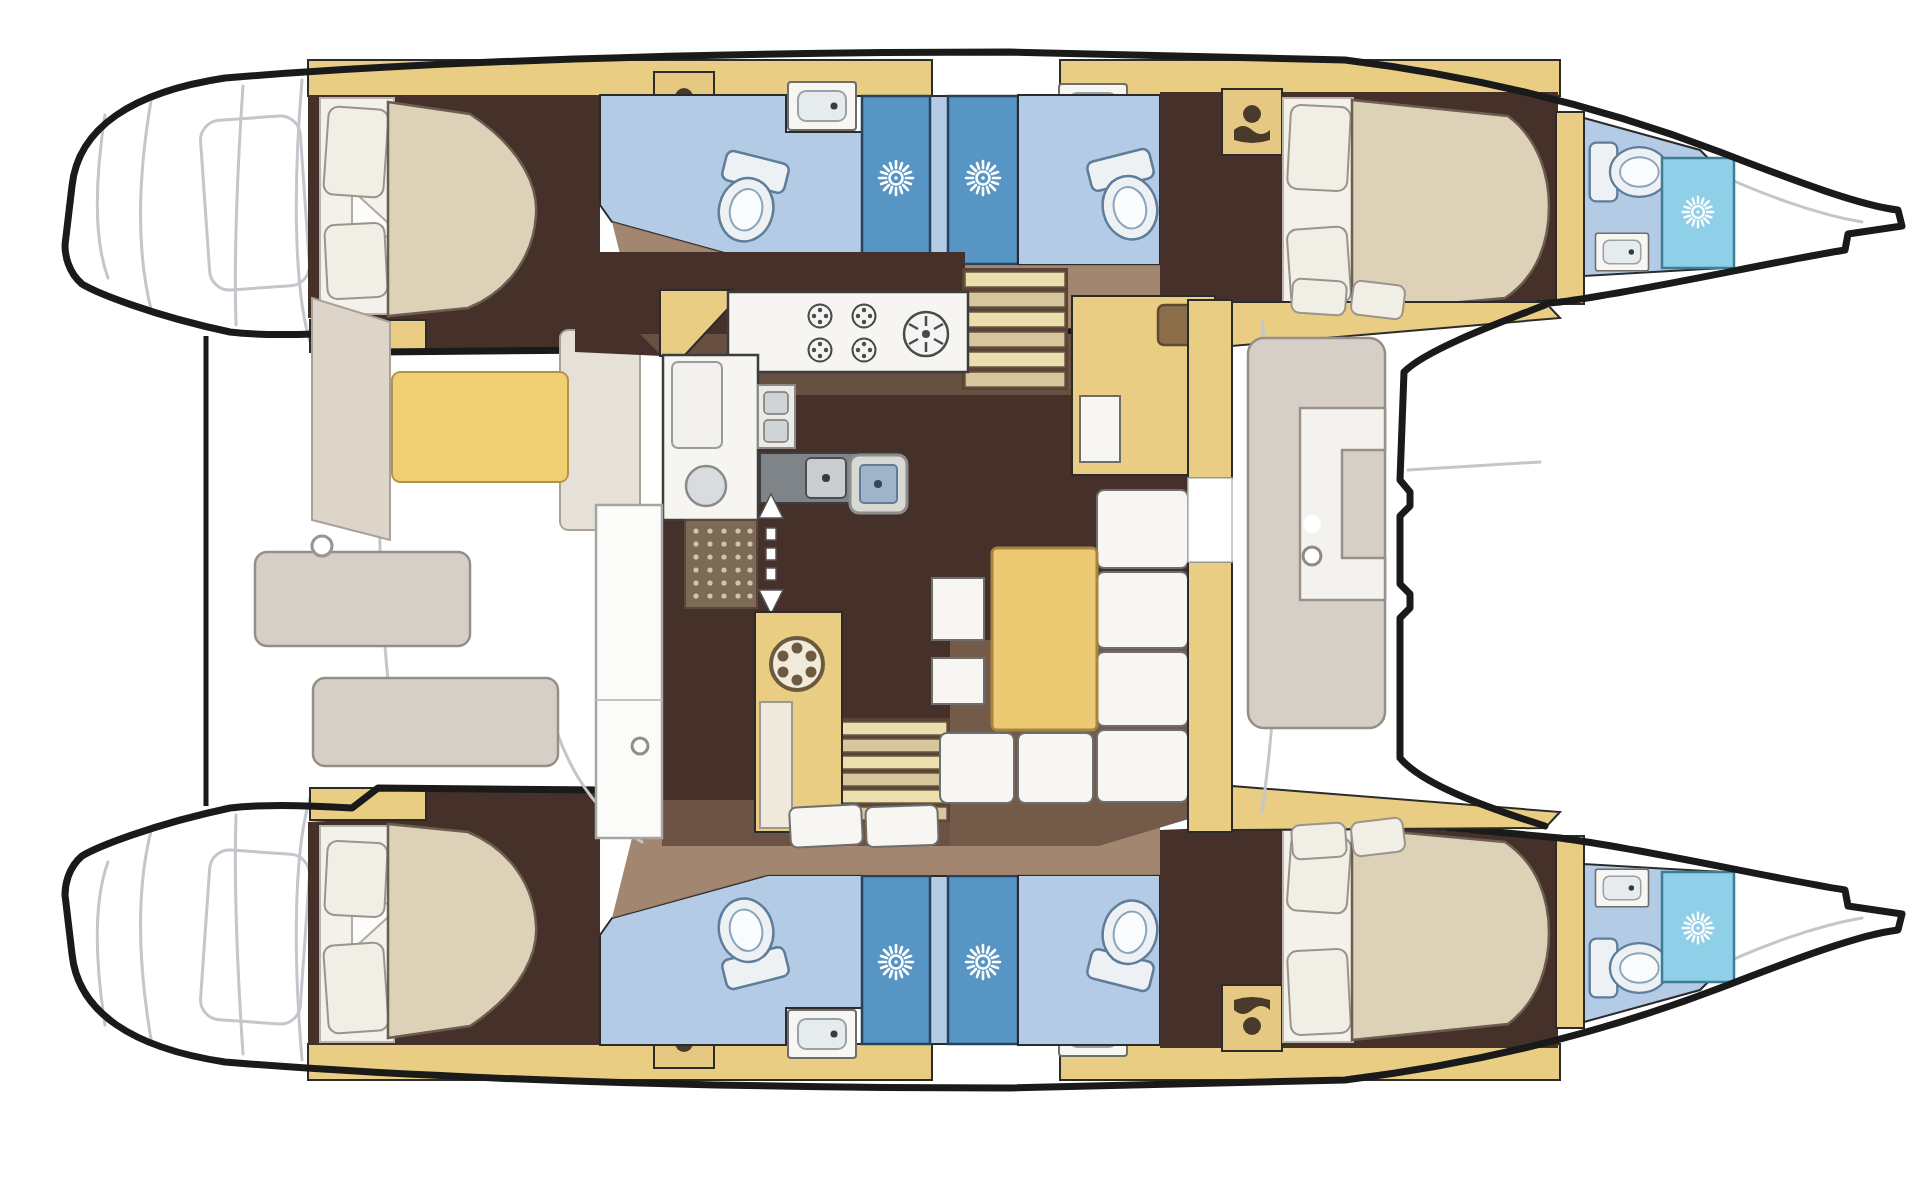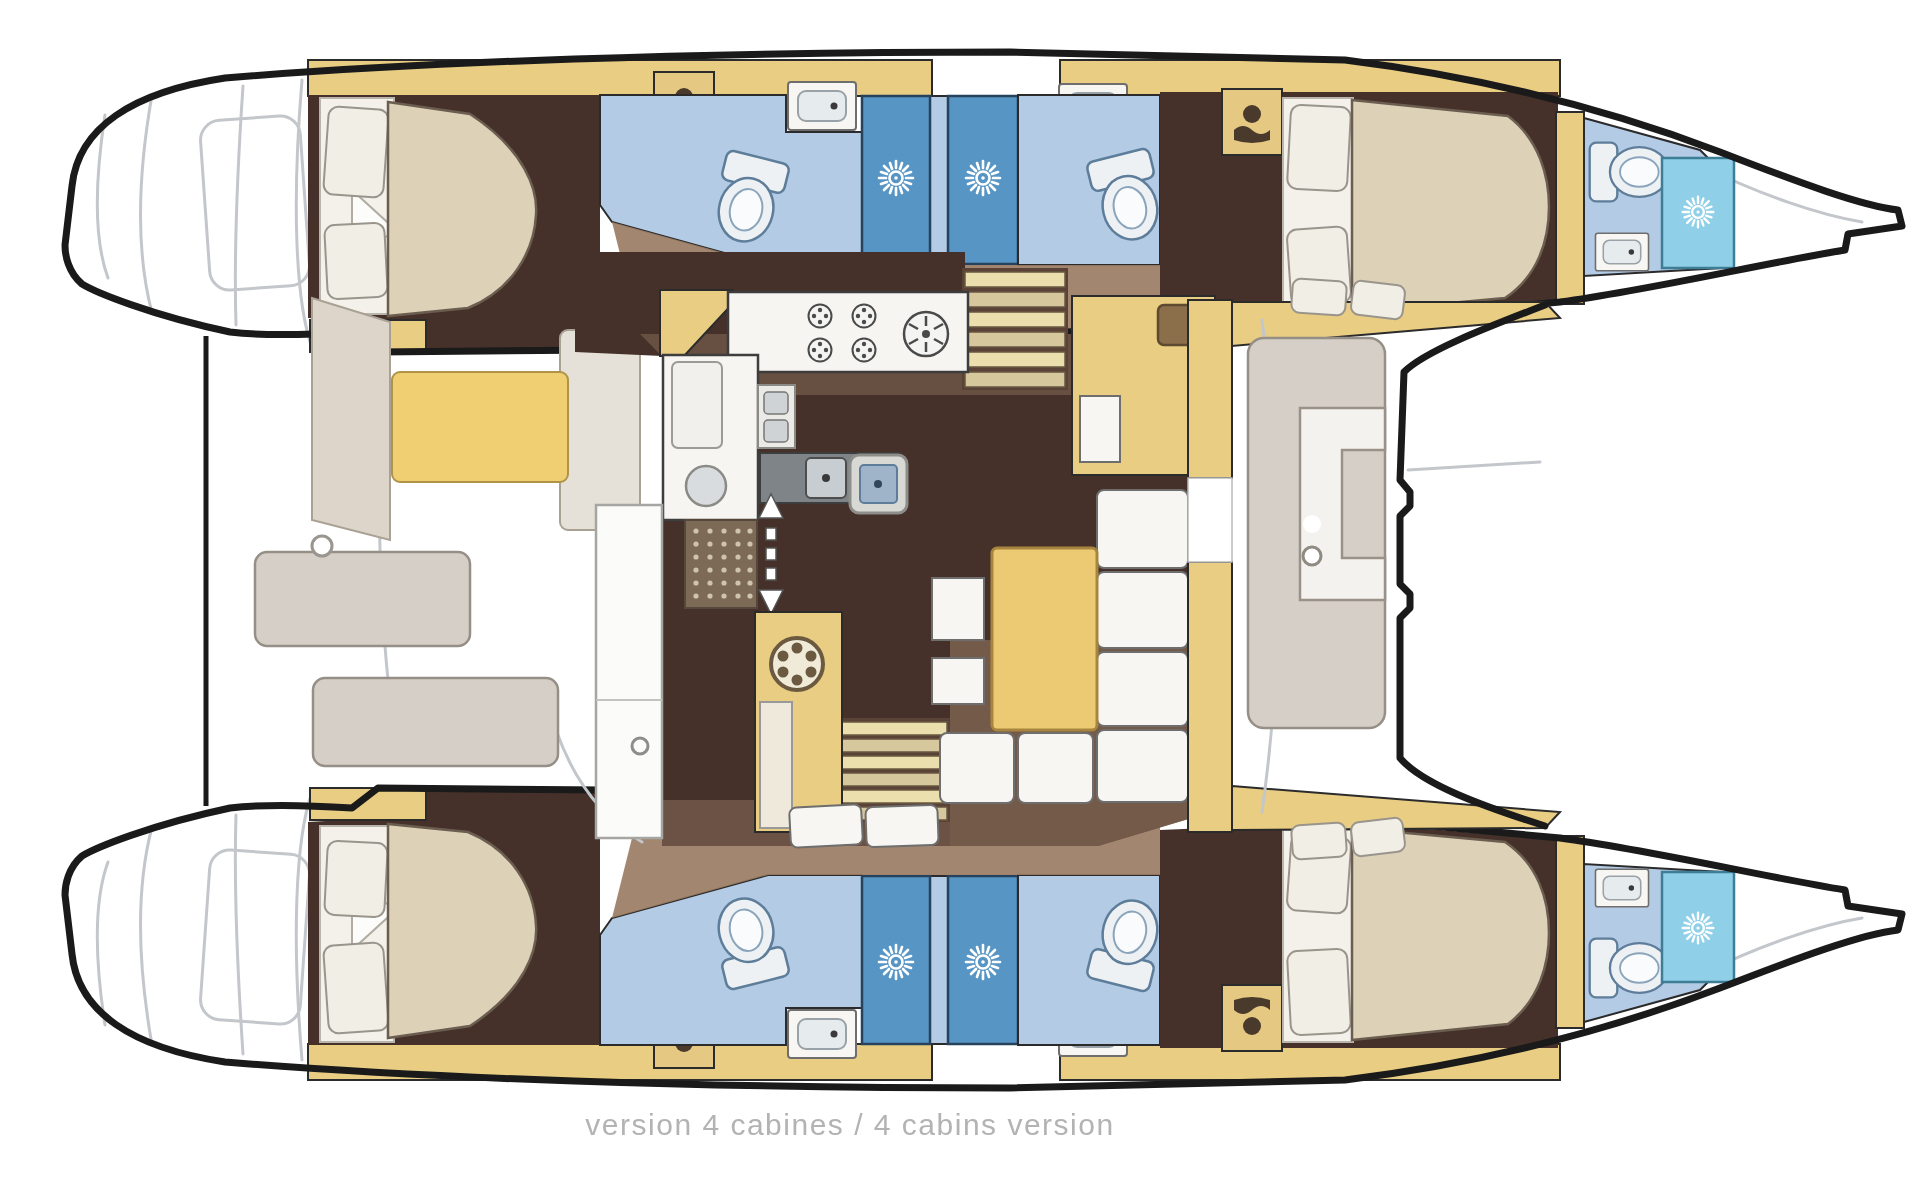--- a/index.html
+++ b/index.html
@@ -354,14 +354,13 @@
          L 1400,584 L 1410,594 L 1410,608 L 1400,618 L 1400,758 C 1422,784 1482,806 1545,826"></path>
     <g>
       <rect x="1292" y="280" width="54" height="34" rx="8" class="cl-pillow" transform="rotate(4 1319 297)"></rect>
       <rect x="1352" y="283" width="52" height="34" rx="8" class="cl-pillow" transform="rotate(7 1378 300)"></rect>
       <rect x="1292" y="824" width="54" height="34" rx="8" class="cl-pillow" transform="rotate(-4 1319 841)"></rect>
       <rect x="1352" y="820" width="52" height="34" rx="8" class="cl-pillow" transform="rotate(-7 1378 837)"></rect>
     </g>
   </g>
 </svg>
 
-<div id="caption">version 4 cabines / 4 cabins version</div>
 </div>
 
 </body></html>

